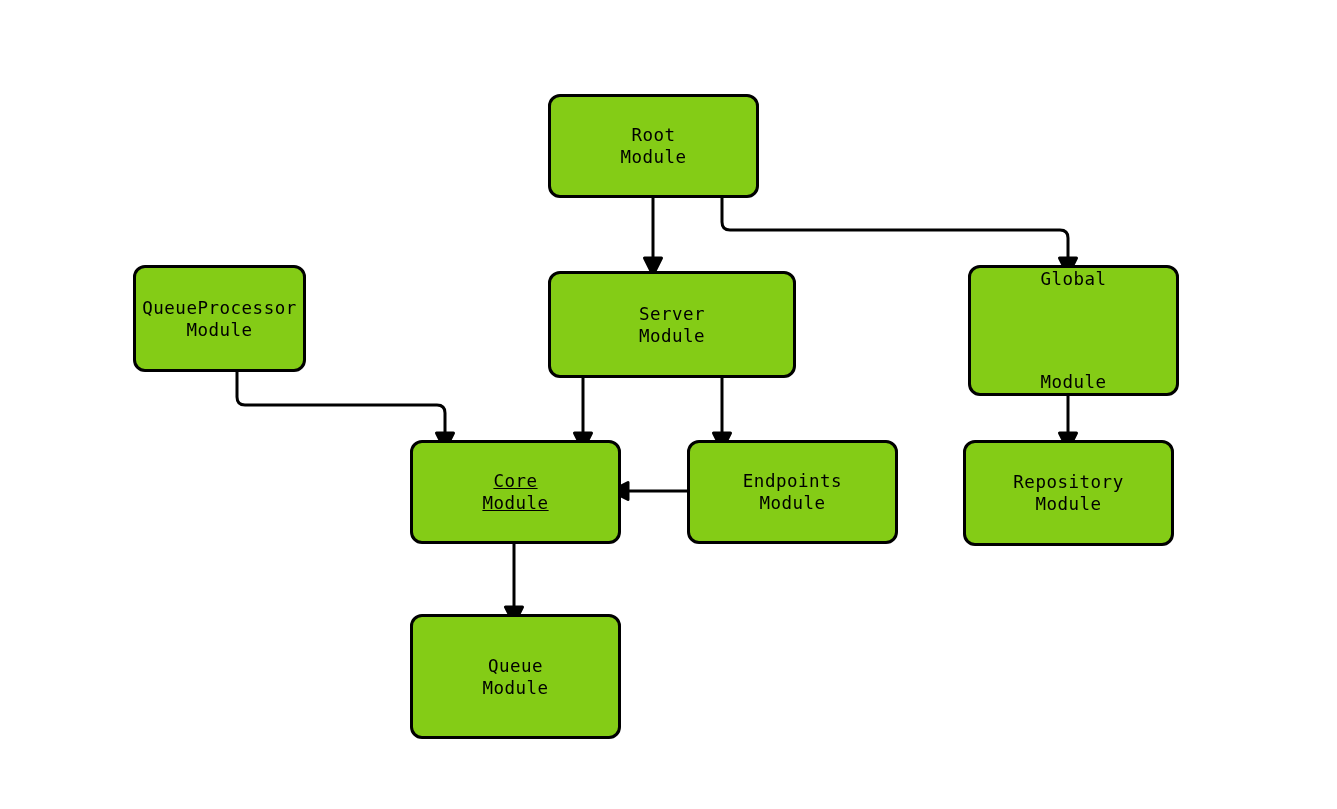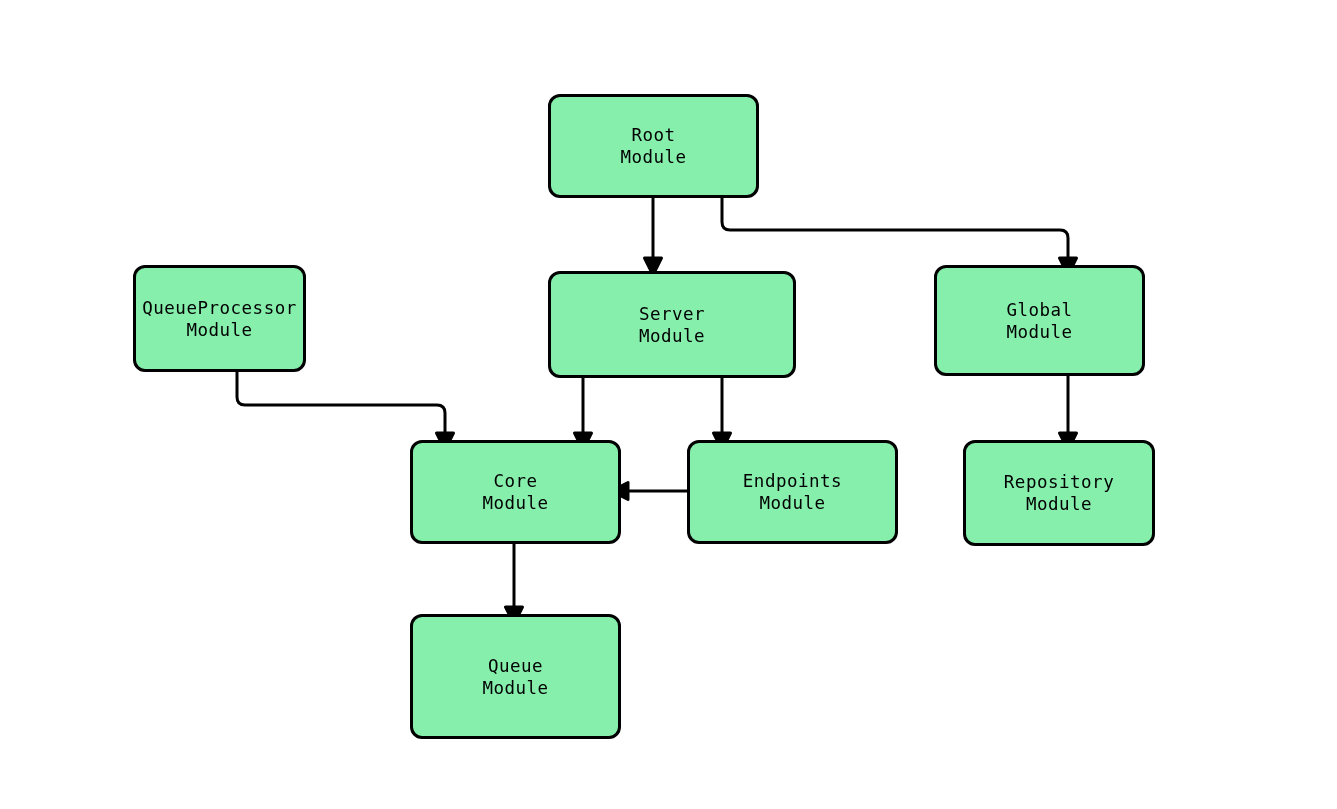--- a/index.html
+++ b/index.html
@@ -23,21 +23,21 @@
   #edge-layer {
     position: absolute;
     left: 0;
     top: 0;
     width: 1337px;
     height: 809px;
   }
   .node {
     position: absolute;
     box-sizing: border-box;
-    background: #86efac;
+    background: #84cc16;
     border: 3px solid #000000;
     border-radius: 12px;
     display: flex;
     flex-direction: column;
     align-items: center;
     justify-content: center;
     z-index: 2;
   }
   .node-line {
     font-family: "DejaVu Sans Mono", "Liberation Mono", monospace;
@@ -88,36 +88,36 @@
   <div class="node" style="left:133px; top:265px; width:173px; height:107px;">
     <span class="node-line">QueueProcessor</span>
     <span class="node-line">Module</span>
   </div>
 
   <div class="node" style="left:548px; top:271px; width:248px; height:107px;">
     <span class="node-line">Server</span>
     <span class="node-line">Module</span>
   </div>
 
-  <div class="node" style="left:934px; top:265px; width:211px; height:111px;">
+  <div class="node" style="left:968px; top:265px; width:211px; height:131px;justify-content:space-between;">
     <span class="node-line">Global</span>
     <span class="node-line">Module</span>
   </div>
 
-  <div class="node" style="left:410px; top:440px; width:211px; height:104px;">
+  <div class="node" style="left:410px; top:440px; width:211px; height:104px;text-decoration:underline;">
     <span class="node-line">Core</span>
     <span class="node-line">Module</span>
   </div>
 
   <div class="node" style="left:687px; top:440px; width:211px; height:104px;">
     <span class="node-line">Endpoints</span>
     <span class="node-line">Module</span>
   </div>
 
-  <div class="node" style="left:963px; top:440px; width:192px; height:106px;">
+  <div class="node" style="left:963px; top:440px; width:211px; height:106px;">
     <span class="node-line">Repository</span>
     <span class="node-line">Module</span>
   </div>
 
   <div class="node" style="left:410px; top:614px; width:211px; height:125px;">
     <span class="node-line">Queue</span>
     <span class="node-line">Module</span>
   </div>
 
 </div>

